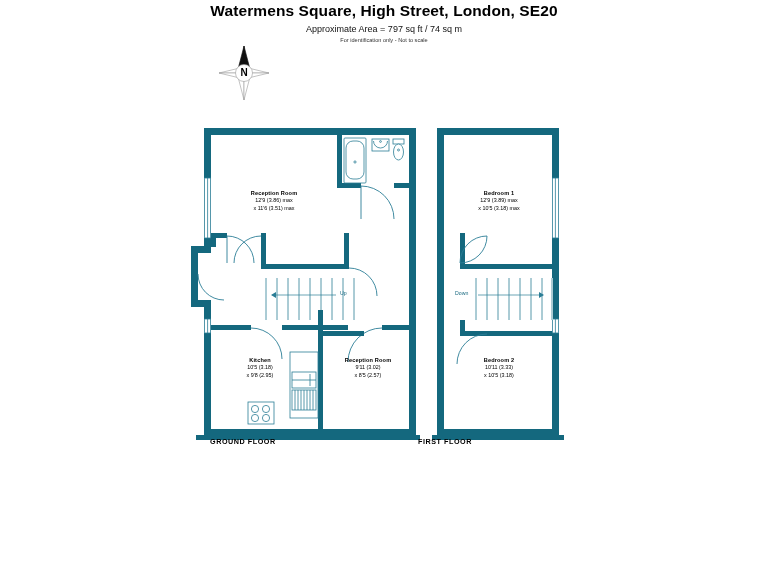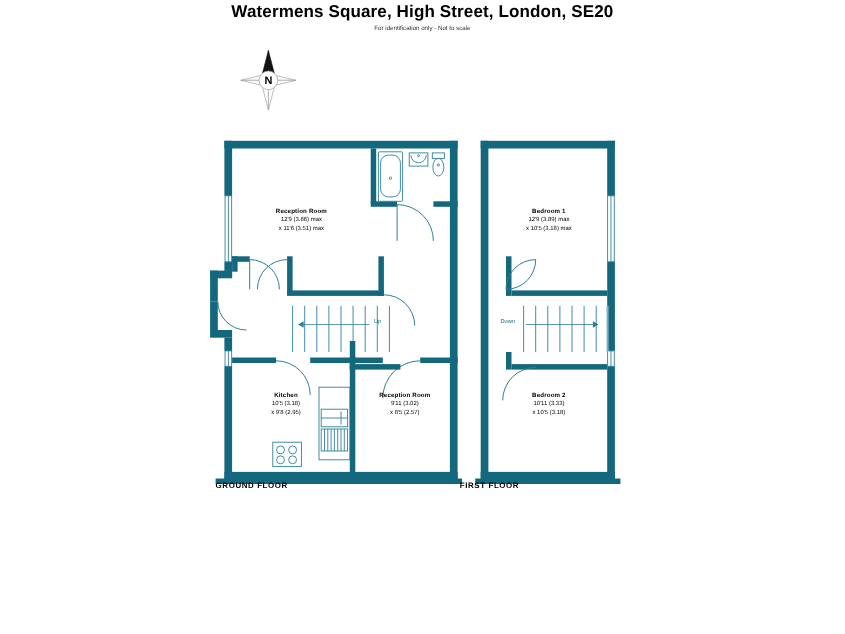--- a/index.html
+++ b/index.html
@@ -101,20 +101,21 @@
     top: 544px;
     width: 768px;
     height: 32px;
   }
 </style>
 </head>
 <body>
 
 <div id="header">
   <div id="title">Watermens Square, High Street, London, SE20</div>
+  <div id="area-line">Approximate Area = 797 sq ft / 74 sq m</div>
   <div id="disclaimer">For identification only - Not to scale</div>
 </div>
 
 <div id="compass">
   <svg width="70" height="62" viewBox="0 0 70 62">
 
     <g>
 
       <polygon points="35,31 10,31 35,25" fill="#ffffff" stroke="#9a9a9a" stroke-width="0.6"></polygon>
       <polygon points="35,31 10,31 35,37" fill="#ffffff" stroke="#9a9a9a" stroke-width="0.6"></polygon>
@@ -361,21 +362,21 @@
 
 <div class="room-label" style="left:449px; top:357px; width:100px;">
   <div class="rl-name">Bedroom 2</div>
   <div class="rl-dim">10'11 (3.33)</div>
   <div class="rl-dim">x 10'5 (3.18)</div>
 </div>
 
 <div class="stair-text" style="left:340px; top:290px;">Up</div>
 <div class="stair-text" style="left:455px; top:290px;">Down</div>
 
-<div class="floor-title" style="left:196px; top:437px;">GROUND FLOOR</div>
+<div class="floor-title" style="left:210px; top:437px;">GROUND FLOOR</div>
 <div class="floor-title" style="left:418px; top:437px;">FIRST FLOOR</div>
 
 <div id="footer">
   
   
   
 
   
 </div>
 

